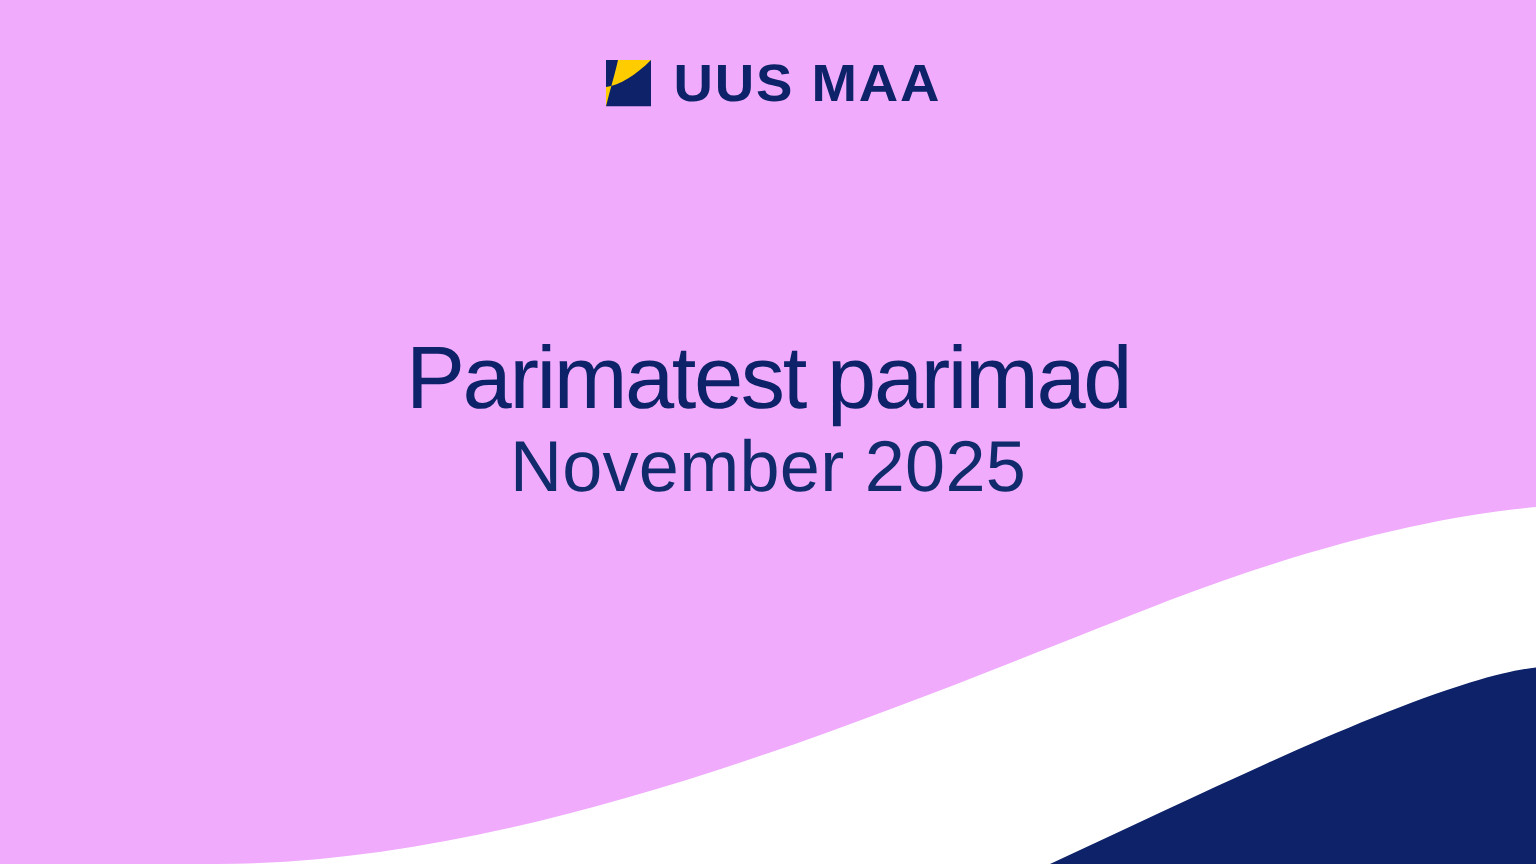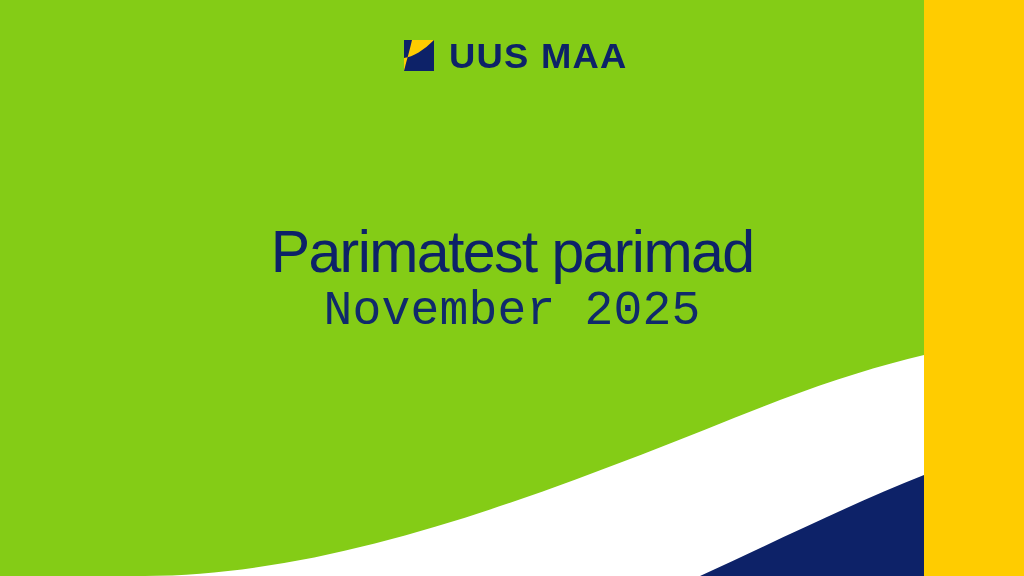--- a/index.html
+++ b/index.html
@@ -10,23 +10,23 @@
   body {
     width: 1024px;
     height: 576px;
     overflow: hidden;
     font-family: "Liberation Sans", sans-serif;
     background: #FFCC00;
   }
 
   .slide {
     position: relative;
-    width: 924px;
+    width: 1024px;
     height: 576px;
-    background: #84cc16;
+    background: #f0abfc;
     overflow: hidden;
   }
 
   
   .bands {
     position: absolute;
     left: 0;
     top: 0;
     width: 1024px;
     height: 576px;
@@ -73,21 +73,21 @@
     font-family: "Liberation Sans", sans-serif;
     font-weight: 400;
     font-size: 59px;
     line-height: 1.04;
     letter-spacing: -1.6px;
     color: #0D2268;
     margin: 0;
     white-space: nowrap;
   }
   .headline-subtitle {
-    font-family: Liberation Mono, monospace;
+    font-family: Liberation Sans, sans-serif;
     font-weight: 400;
     font-size: 48px;
     line-height: 1.08;
     letter-spacing: 0.2px;
     color: #102A6B;
     margin: 3px 0 0 0;
     white-space: nowrap;
   }
 </style>
 </head>

